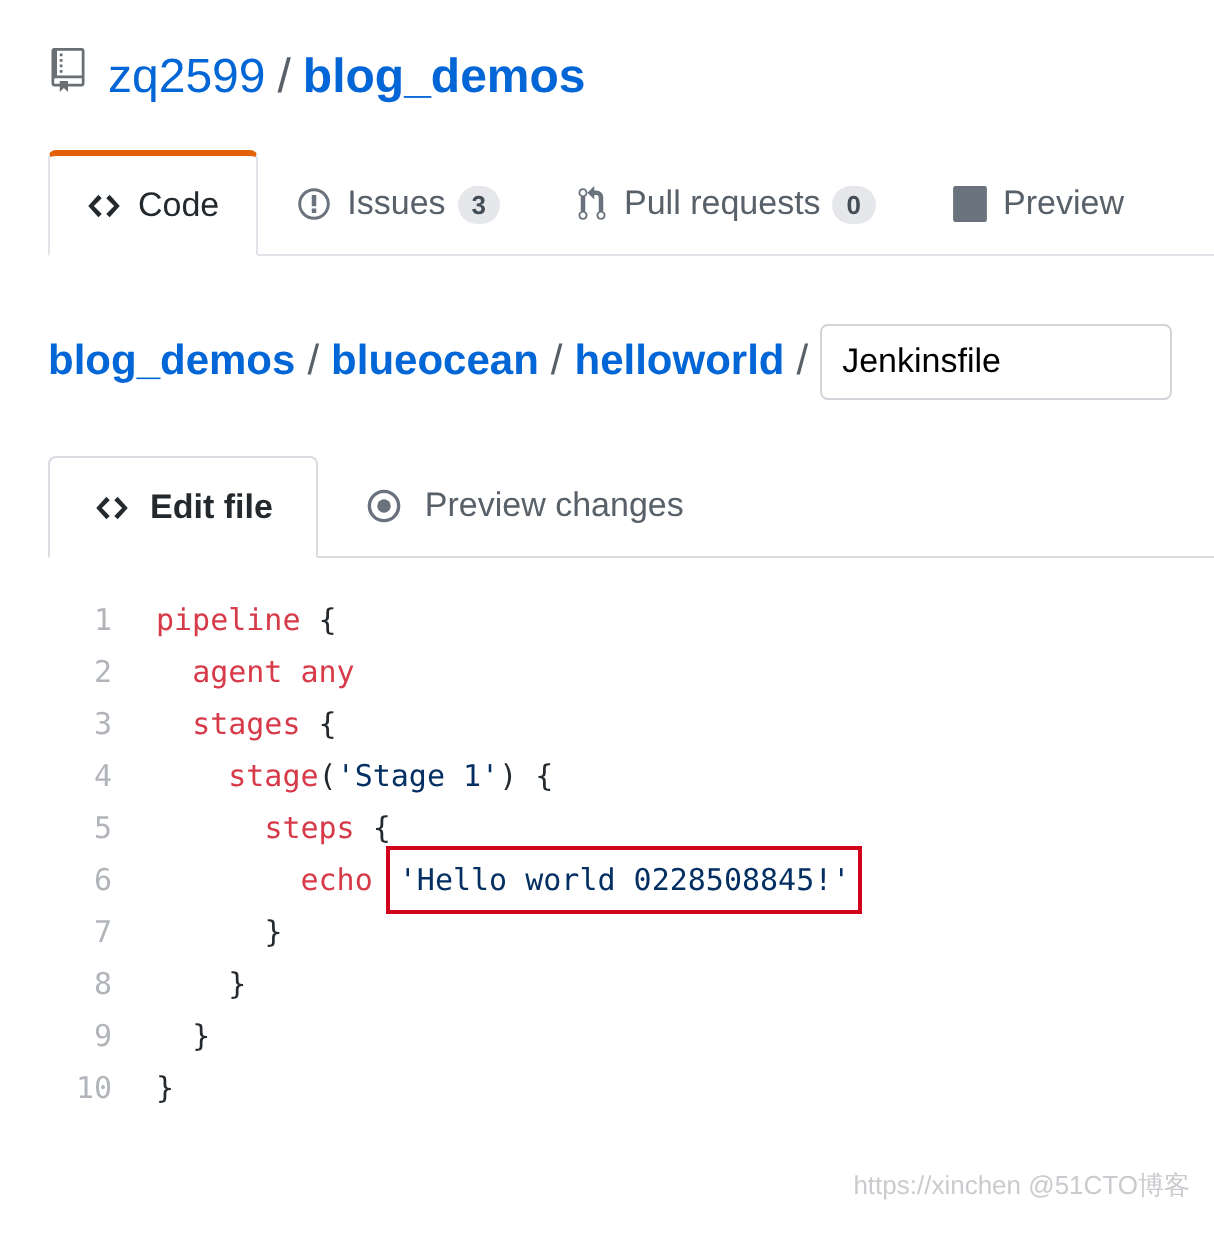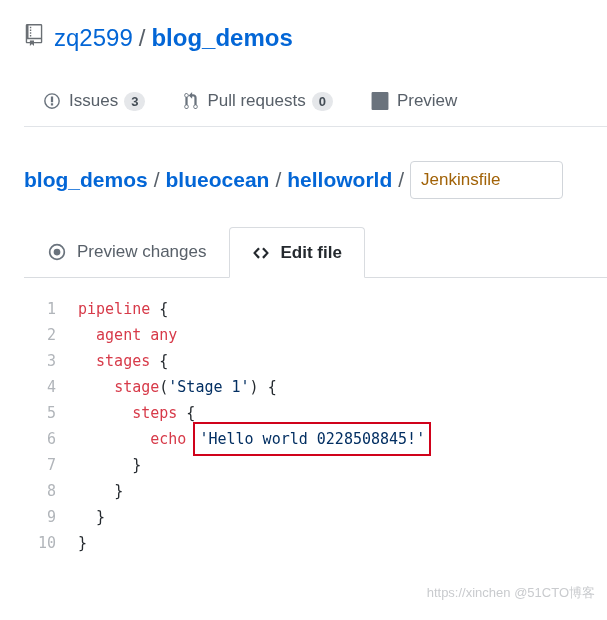--- a/index.html
+++ b/index.html
@@ -45,21 +45,21 @@
       margin-left: 6px;
       font-weight: 600;
     }
     .breadcrumb { display: flex; align-items: center; font-size: 21px; margin: 34px 0 28px; }
     .breadcrumb a { color: #0366d6; text-decoration: none; font-weight: bold; }
     .breadcrumb a.root { font-weight: 600; }
     .breadcrumb .sep { color: #586069; margin: 0 6px; }
     .breadcrumb input {
       font-size: 17px; padding: 8px 10px;
       border: 1px solid #d1d5da; border-radius: 4px;
-      color: #a16207; width: 153px;
+      color: #000000; width: 176px;
     }
     .tabnav { display: flex; border-bottom: 1px solid #d9dce0; }
     .tabnav-tab {
       display: flex; align-items: center;
       padding: 14px 22px;
       font-size: 17px; color: #586069;
       border: 1px solid transparent;
       cursor: pointer;
     }
     .tabnav-tab.active {
@@ -106,20 +106,26 @@
     <svg width="20" height="22" viewBox="0 0 12 16">
           <path fill="currentColor" d="M4 9H3V8h1v1zm0-3H3v1h1V6zm0-2H3v1h1V4zm0-2H3v1h1V2zm8-1v12c0 .55-.45 1-1 1H6v2l-1.5-1.5L3 16v-2H1c-.55 0-1-.45-1-1V1c0-.55.45-1 1-1h10c.55 0 1 .45 1 1zm-1 10H1v2h2v-1h3v1h5v-2zm0-10H2v9h9V1z"></path>
         </svg>
   </span>
   <a href="#">zq2599</a>
   <span class="slash">/</span>
   <a href="#" class="repo-name">blog_demos</a>
 </div>
 
 <nav class="nav">
+  <div class="nav-tab active">
+    <svg width="18" height="18" viewBox="0 0 14 16">
+          <path d="M9.5 3L8 4.5 11.5 8 8 11.5 9.5 13 14 8 9.5 3zM4.5 3L0 8l4.5 5L6 11.5 2.5 8 6 4.5 4.5 3z"></path>
+        </svg>
+    <span>Code</span>
+  </div>
   <div class="nav-tab">
     <svg width="18" height="18" viewBox="0 0 14 16">
           <path d="M7 2.3c3.14 0 5.7 2.56 5.7 5.7s-2.56 5.7-5.7 5.7A5.71 5.71 0 0 1 1.3 8c0-3.14 2.56-5.7 5.7-5.7zM7 1a7 7 0 1 0 0 14A7 7 0 0 0 7 1zm1 3H6v5h2V4zm0 6H6v2h2v-2z"></path>
         </svg>
     <span>Issues</span>
     <span class="counter">3</span>
   </div>
   <div class="nav-tab">
     <svg width="16" height="18" viewBox="0 0 12 16">
           <path d="M11 11.28V5c-.03-.78-.34-1.47-.94-2.06C9.46 2.35 8.78 2.03 8 2H7V0L4 3l3 3V4h1c.27.02.48.11.69.31.21.2.3.42.31.69v6.28A1.993 1.993 0 0 0 10 15a1.993 1.993 0 0 0 1-3.72zm-1 2.92c-.66 0-1.2-.55-1.2-1.2 0-.65.55-1.2 1.2-1.2.65 0 1.2.55 1.2 1.2 0 .65-.55 1.2-1.2 1.2zM4 3c0-1.11-.89-2-2-2a1.993 1.993 0 0 0-1 3.72v6.56A1.993 1.993 0 0 0 2 15a1.993 1.993 0 0 0 1-3.72V4.72c.59-.34 1-.98 1-1.72zm-.8 10c0 .66-.55 1.2-1.2 1.2-.65 0-1.2-.55-1.2-1.2 0-.65.55-1.2 1.2-1.2.65 0 1.2.55 1.2 1.2zM2 4.2C1.34 4.2.8 3.65.8 3c0-.65.55-1.2 1.2-1.2.65 0 1.2.55 1.2 1.2 0 .65-.55 1.2-1.2 1.2z"></path>
@@ -139,33 +145,33 @@
   <a href="#" class="root">blog_demos</a>
   <span class="sep">/</span>
   <a href="#">blueocean</a>
   <span class="sep">/</span>
   <a href="#">helloworld</a>
   <span class="sep">/</span>
   <input type="text" value="Jenkinsfile" style="">
 </div>
 
 <div class="tabnav">
+  <div class="tabnav-tab active">
+    <svg width="18" height="18" viewBox="0 0 14 16">
+          <path d="M9.5 3L8 4.5 11.5 8 8 11.5 9.5 13 14 8 9.5 3zM4.5 3L0 8l4.5 5L6 11.5 2.5 8 6 4.5 4.5 3z"></path>
+        </svg>
+    <span>Edit file</span>
+  </div>
   <div class="tabnav-tab">
     <svg width="20" height="18" viewBox="0 0 16 16">
           <circle cx="8" cy="8" r="6.5" fill="none" stroke="#6a737d" stroke-width="1.5"></circle>
           <circle cx="8" cy="8" r="3"></circle>
         </svg>
     <span>Preview changes</span>
   </div>
-  <div class="tabnav-tab active">
-    <svg width="18" height="18" viewBox="0 0 14 16">
-          <path d="M9.5 3L8 4.5 11.5 8 8 11.5 9.5 13 14 8 9.5 3zM4.5 3L0 8l4.5 5L6 11.5 2.5 8 6 4.5 4.5 3z"></path>
-        </svg>
-    <span>Edit file</span>
-  </div>
 </div>
 
 <div class="editor">
   <div class="line">
         <span class="lineno">1</span>
         <span class="code"><span></span><span class="kw">pipeline</span><span class="punc"> {</span></span>
       </div>
   <div class="line">
         <span class="lineno">2</span>
         <span class="code"><span>  </span><span class="kw">agent</span><span> </span><span class="kw">any</span></span>

